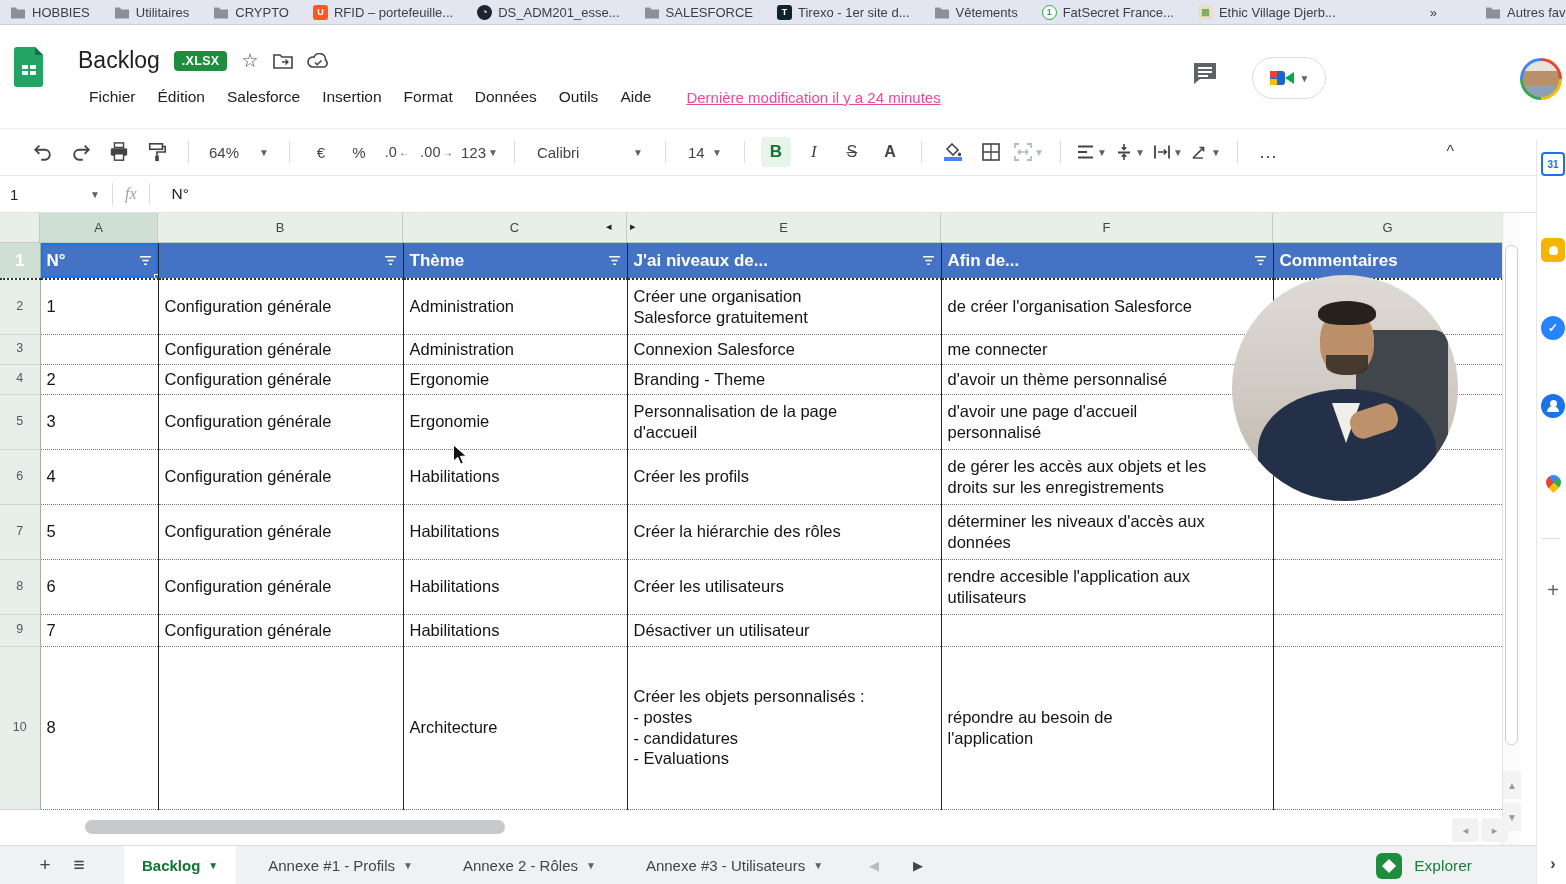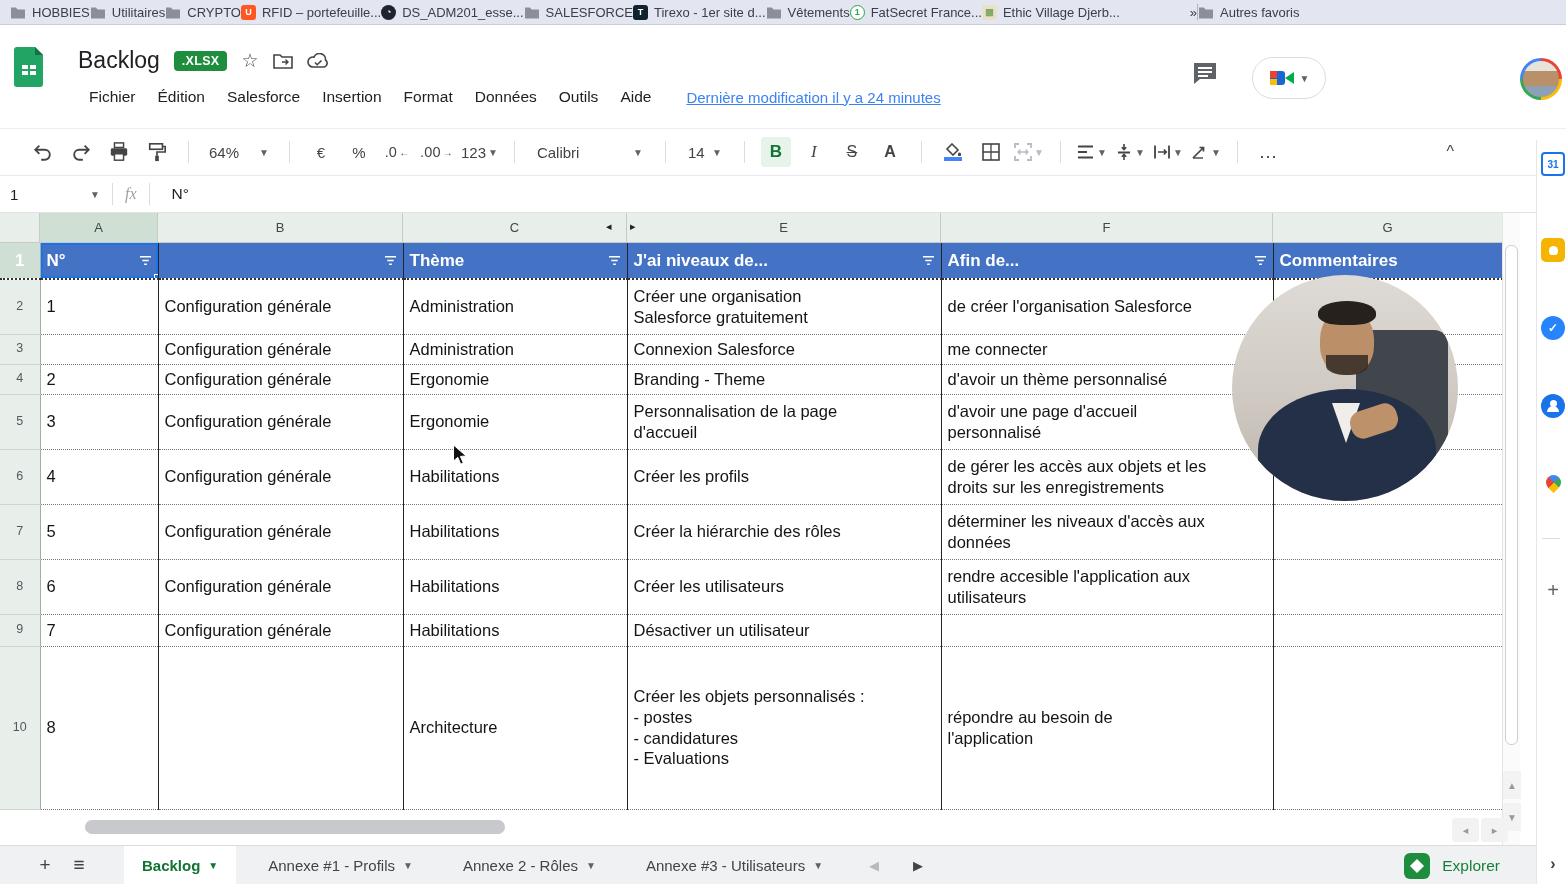--- a/index.html
+++ b/index.html
@@ -2,39 +2,39 @@
 <html><head>
 <meta charset="utf-8">
 <style>
   * { margin:0; padding:0; box-sizing:border-box; }
   html,body { width:1566px; height:884px; overflow:hidden; background:#fff;
               font-family:"Liberation Sans", sans-serif; }
 
   
   .bookmarks { position:absolute; left:0; top:0; width:1566px; height:25px;
     background:#e3e6f0; border-bottom:1px solid #c9cdd9; display:flex; align-items:center;
-    padding:0 10px; font-size:13px; color:#394049; white-space:nowrap; overflow:hidden; }
+    padding:0 10px; gap:24px; font-size:13px; color:#394049; white-space:nowrap; overflow:hidden; }
   .bm { display:flex; align-items:center; gap:6px; cursor:default; }
   .bm svg, .bm .siteicon { flex:0 0 auto; }
   .siteicon { width:15px; height:15px; border-radius:3px; display:flex; align-items:center;
     justify-content:center; color:#fff; font-size:9px; font-weight:bold; }
   .bm-sep { width:1px; height:16px; background:#aeb3c0; }
 
   
   .app-header { position:absolute; left:0; top:25px; width:1566px; height:103px; background:#fff; }
   .sheets-logo { position:absolute; left:14px; top:22px; width:30px; height:40px; }
   .title-row { position:absolute; left:78px; top:22px; display:flex; align-items:center; gap:14px; }
   .doc-title { font-size:23px; color:#202124; }
   .xlsx-badge { background:#1e8e3e; color:#fff; font-size:12.5px; font-weight:bold;
     padding:3px 8px; border-radius:4px; letter-spacing:.3px; }
   .hdr-ic { font-size:19px; color:#444; line-height:1; }
   .menus-row { position:absolute; left:80px; top:60px; display:flex; align-items:center;
     gap:4px; font-size:15.5px; color:#202124; }
   .menu-item { padding:3px 9px; border-radius:4px; cursor:default; }
-  .last-mod { margin-left:22px; text-decoration:underline; color:#3b82f6; font-size:15px;text-align:center; }
+  .last-mod { margin-left:22px; text-decoration:underline; color:#ec4899; font-size:15px;text-align:center; }
   .comment-btn { position:absolute; left:1192px; top:36px; }
   .meet-pill { position:absolute; left:1252px; top:32px; width:74px; height:42px; background:#fff;
     border:1px solid #dadce0; border-radius:21px; display:flex; align-items:center;
     justify-content:center; gap:5px; }
   .share-btn { position:absolute; left:1364px; top:31px; height:44px; padding:0 20px 0 16px;
     background:#1e7e38; color:#fff; border-radius:22px; display:flex; align-items:center;
     gap:9px; font-size:16px; font-weight:bold; }
   .avatar { position:absolute; left:1520px; top:33px; width:42px; height:42px; border-radius:50%;
     background:conic-gradient(#ea4335 0 25%,#fbbc04 25% 50%,#34a853 50% 75%,#4285f4 75% 100%);
     display:flex; align-items:center; justify-content:center; }
@@ -135,21 +135,21 @@
   .tabbar { position:absolute; left:0; top:845px; width:1536px; height:39px; background:#eff1f2;
     border-top:1px solid #dadce0; display:flex; align-items:center; font-size:15px; color:#40454a; }
   .tb-btn { width:34px; height:39px; display:flex; align-items:center; justify-content:center;
     font-size:19px; color:#444; }
   .sheet-tab { height:39px; display:flex; align-items:center; gap:8px; padding:0 18px; }
   .sheet-tab.active { background:#fff; color:#137333; font-weight:bold; }
   .sheet-tab .dd { font-size:10px; }
   .sheet-tab.active .dd { color:#137333; }
   .tab-nav { width:30px; text-align:center; font-size:13px; color:#444; }
   .tab-nav.dis { color:#b7bbc0; }
-  .explore { position:absolute; right:36px; top:0; height:39px; display:flex; align-items:center; gap:12px; }
+  .explore { position:absolute; right:64px; top:0; height:39px; display:flex; align-items:center; gap:12px; }
   .explore-ic { width:26px; height:26px; background:#1e8e3e; border-radius:6px; display:flex;
     align-items:center; justify-content:center; }
   .explore-diamond { width:10px; height:10px; background:#fff; transform:rotate(45deg); }
   .explore-label { color:#188038; font-size:15.5px; }
 
   
   .sidepanel { position:absolute; left:1536px; top:140px; width:30px; height:744px; background:#fff;
     border-left:1px solid #e6e6e6; z-index:8; }
   .sp-ic { position:absolute; left:4px; width:24px; height:24px; display:flex; align-items:center;
     justify-content:center; }

